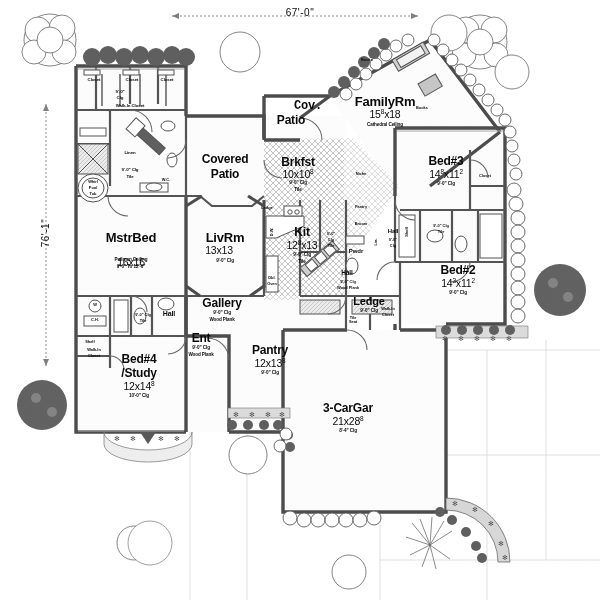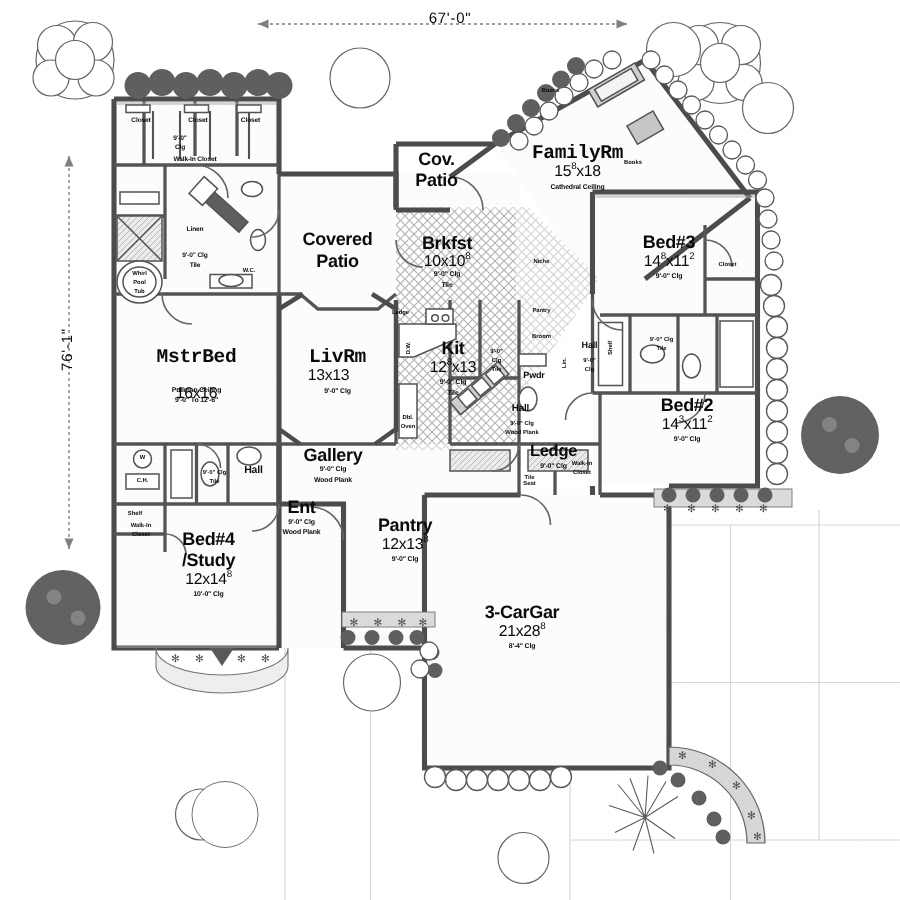--- a/index.html
+++ b/index.html
@@ -3,21 +3,21 @@
 <meta charset="utf-8">
 <style>
   html,body{margin:0;padding:0;background:#ffffff;}
   body{width:600px;height:600px;overflow:hidden;
        font-family:"Liberation Sans", sans-serif;color:#000;}
   #plan{position:relative;width:600px;height:600px;background:#fff;}
   svg{position:absolute;left:0;top:0;}
   .lbl{position:absolute;text-align:center;line-height:1.0;
        font-family:"Liberation Sans", sans-serif;color:#0a0a0a;white-space:nowrap;}
   .rname{font-size:12px;font-weight:700;letter-spacing:-0.2px;}
-  .rname.big{font-size:13px;font-family:Liberation Mono, monospace;}
+  .rname.big{font-size:13px;}
   .rdim{font-size:10.5px;font-weight:400;letter-spacing:-0.2px;}
   .rclg{font-size:4.6px;font-weight:700;letter-spacing:-0.1px;}
   .tiny{font-size:4.4px;font-weight:700;letter-spacing:-0.1px;}
   .tiny2{font-size:3.9px;font-weight:700;}
   .dimtxt{font-size:10px;font-weight:400;letter-spacing:0.5px;}
   .vert{transform-origin:center center;transform:rotate(-90deg);}
   sup{font-size:0.62em;vertical-align:super;line-height:0;}
 </style>
 </head>
 <body>
@@ -500,21 +500,21 @@
 <div class="lbl rclg" style="left:178px;top:311px;width:88px;">9'-0" Clg</div>
 <div class="lbl rclg" style="left:178px;top:318px;width:88px;">Wood Plank</div>
 
 <div class="lbl rname" style="left:178px;top:332px;width:46px;">Ent</div>
 <div class="lbl rclg" style="left:178px;top:346px;width:46px;">9'-0" Clg</div>
 <div class="lbl rclg" style="left:178px;top:353px;width:46px;">Wood Plank</div>
 
 <div class="lbl rname" style="left:186px;top:153px;width:78px;">Covered</div>
 <div class="lbl rname" style="left:186px;top:168px;width:78px;">Patio</div>
 
-<div class="lbl rname" style="left:264px;top:100px;width:54px;">Cov.</div>
+<div class="lbl rname" style="left:281px;top:100px;width:54px;font-family:Liberation Mono, monospace;">Cov.</div>
 <div class="lbl rname" style="left:264px;top:114px;width:54px;">Patio</div>
 
 <div class="lbl rname" style="left:344px;top:296px;width:50px;font-size:11px;">Ledge</div>
 <div class="lbl rclg" style="left:344px;top:309px;width:50px;">9'-0" Clg</div>
 <div class="lbl tiny2" style="left:340px;top:316px;width:26px;">Tile</div>
 
 <div class="lbl tiny" style="left:83px;top:78px;width:22px;">Closet</div>
 <div class="lbl tiny" style="left:121px;top:78px;width:22px;">Closet</div>
 <div class="lbl tiny" style="left:156px;top:78px;width:22px;">Closet</div>
 <div class="lbl tiny" style="left:105px;top:90px;width:30px;">9'-0"</div>

